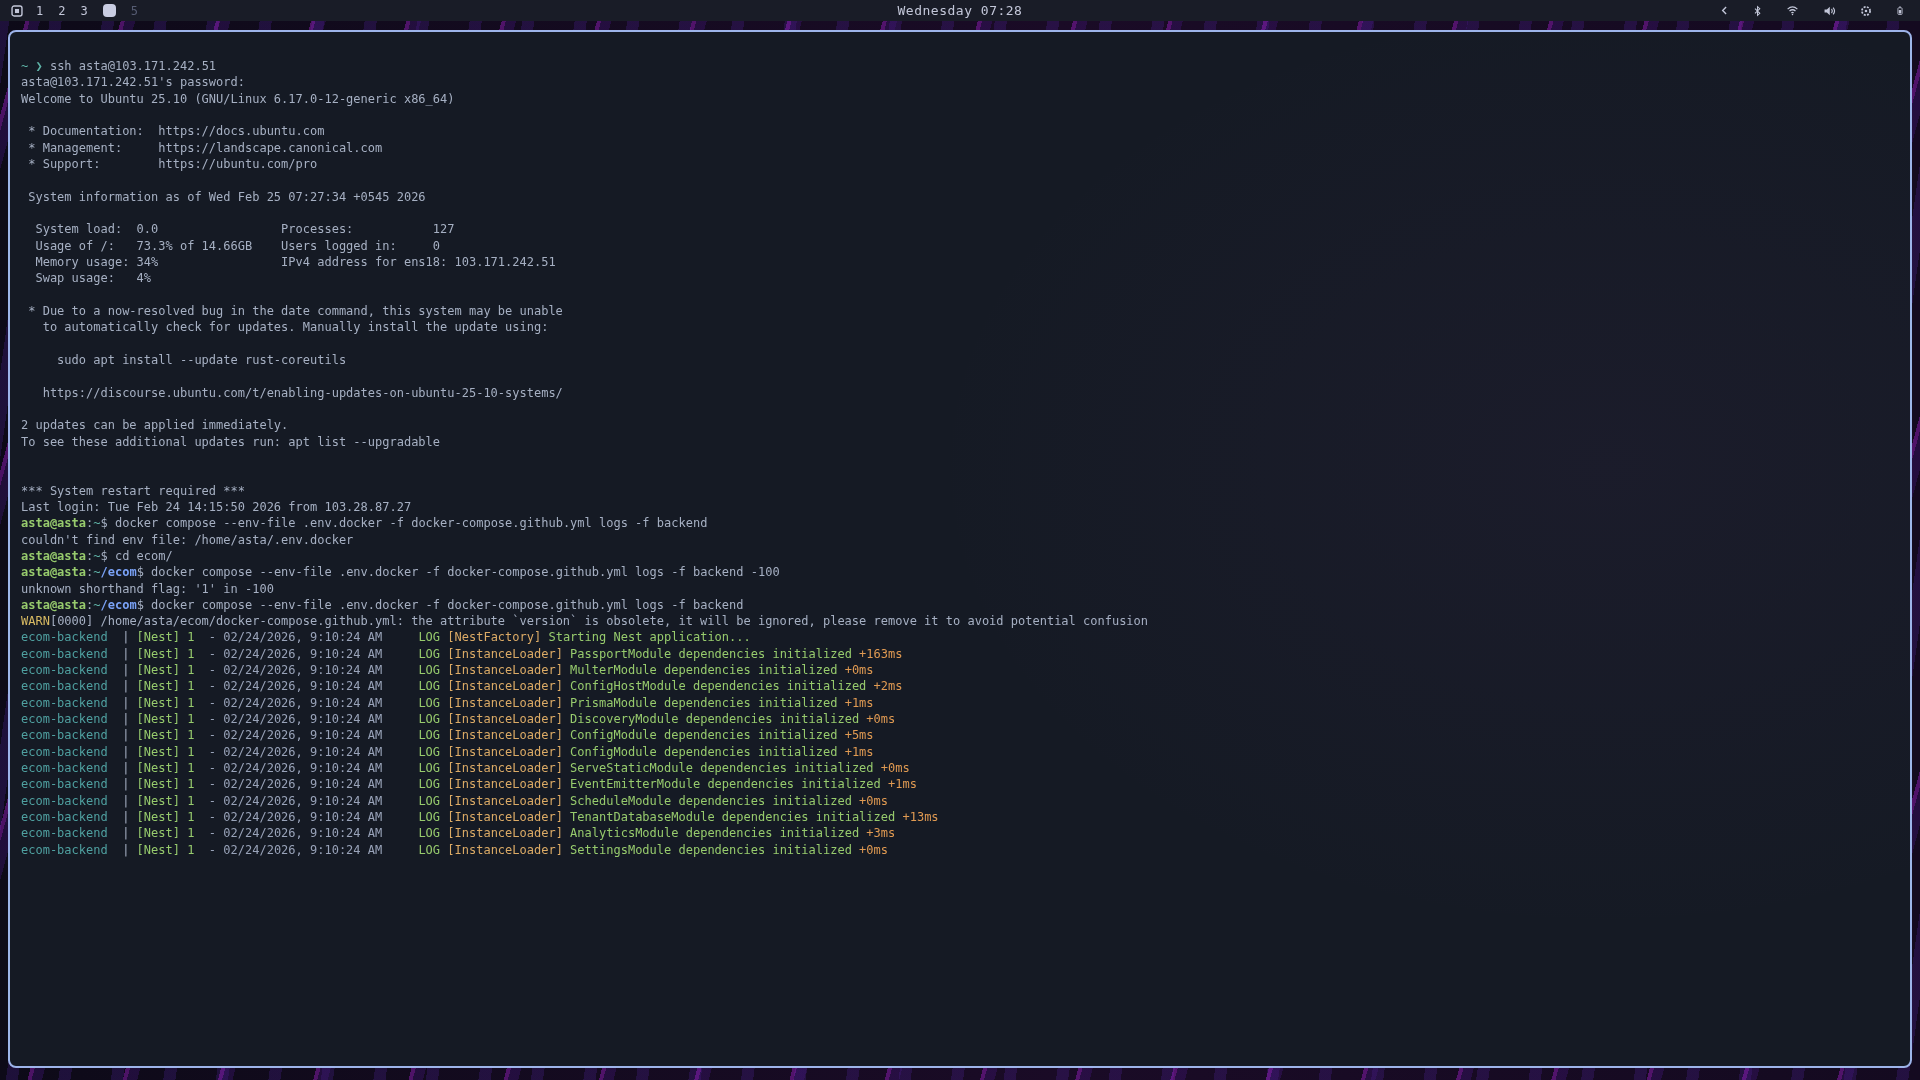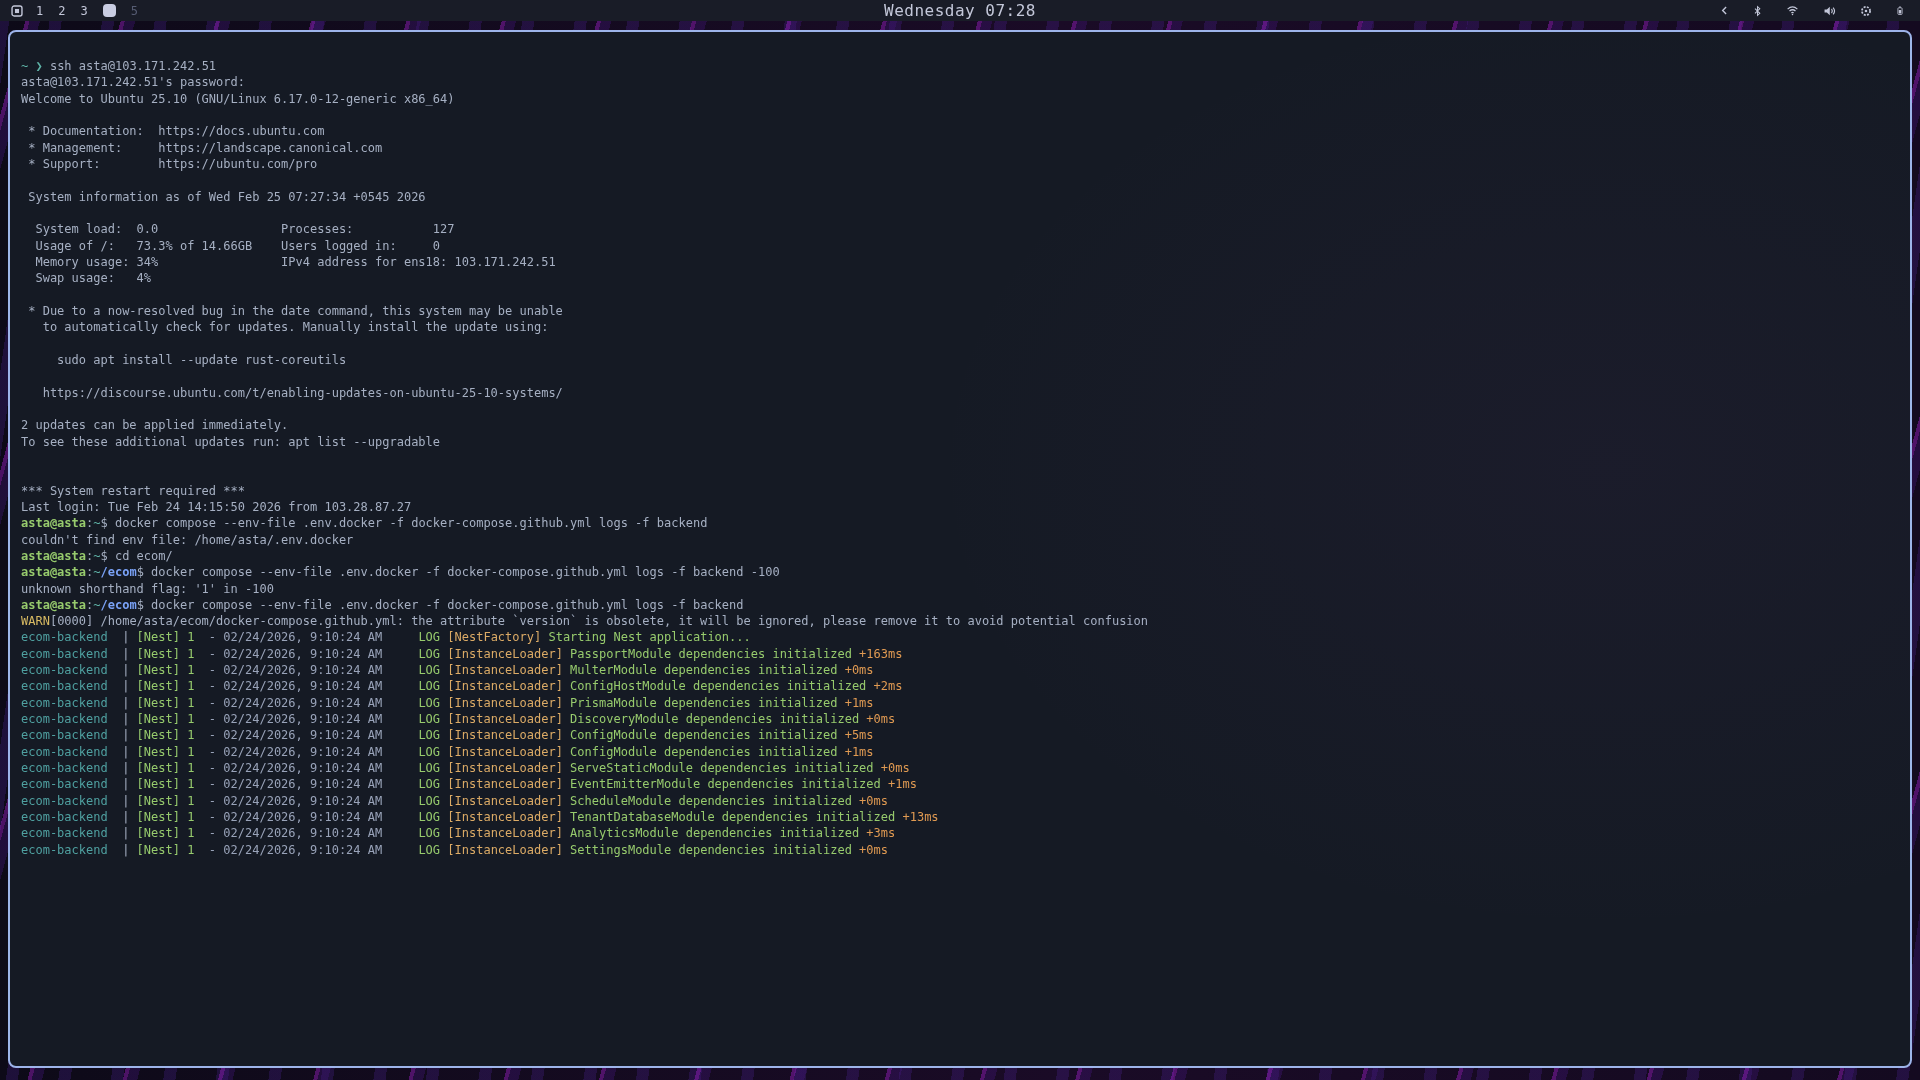--- a/index.html
+++ b/index.html
@@ -22,21 +22,21 @@
   .bar-left { display:flex; align-items:center; gap:12px; padding-left:10px; }
   .ws { display:flex; align-items:center; gap:15px; font-size:12px; }
   .ws span { color:var(--bar-fg); }
   .ws span.dim { color:var(--ws-dim); }
   .ws span.active {
     width:13px; height:13px; border-radius:4px;
     background:var(--ws-active); display:inline-block;
   }
   .bar-center {
     position:absolute; left:50%; top:0; height:21px; transform:translateX(-50%);
-    display:flex; align-items:center; font-size:16px; color:var(--bar-fg);
+    display:flex; align-items:center; font-size:13px; color:var(--bar-fg);
     letter-spacing:0.5px;
   }
   .bar-right {
     margin-left:auto; display:flex; align-items:center; gap:22px; padding-right:15px;
   }
   .bar svg { display:block; }
 
   
   .term-window {
     position:absolute; left:8px; right:8px; top:30px; bottom:12px;

